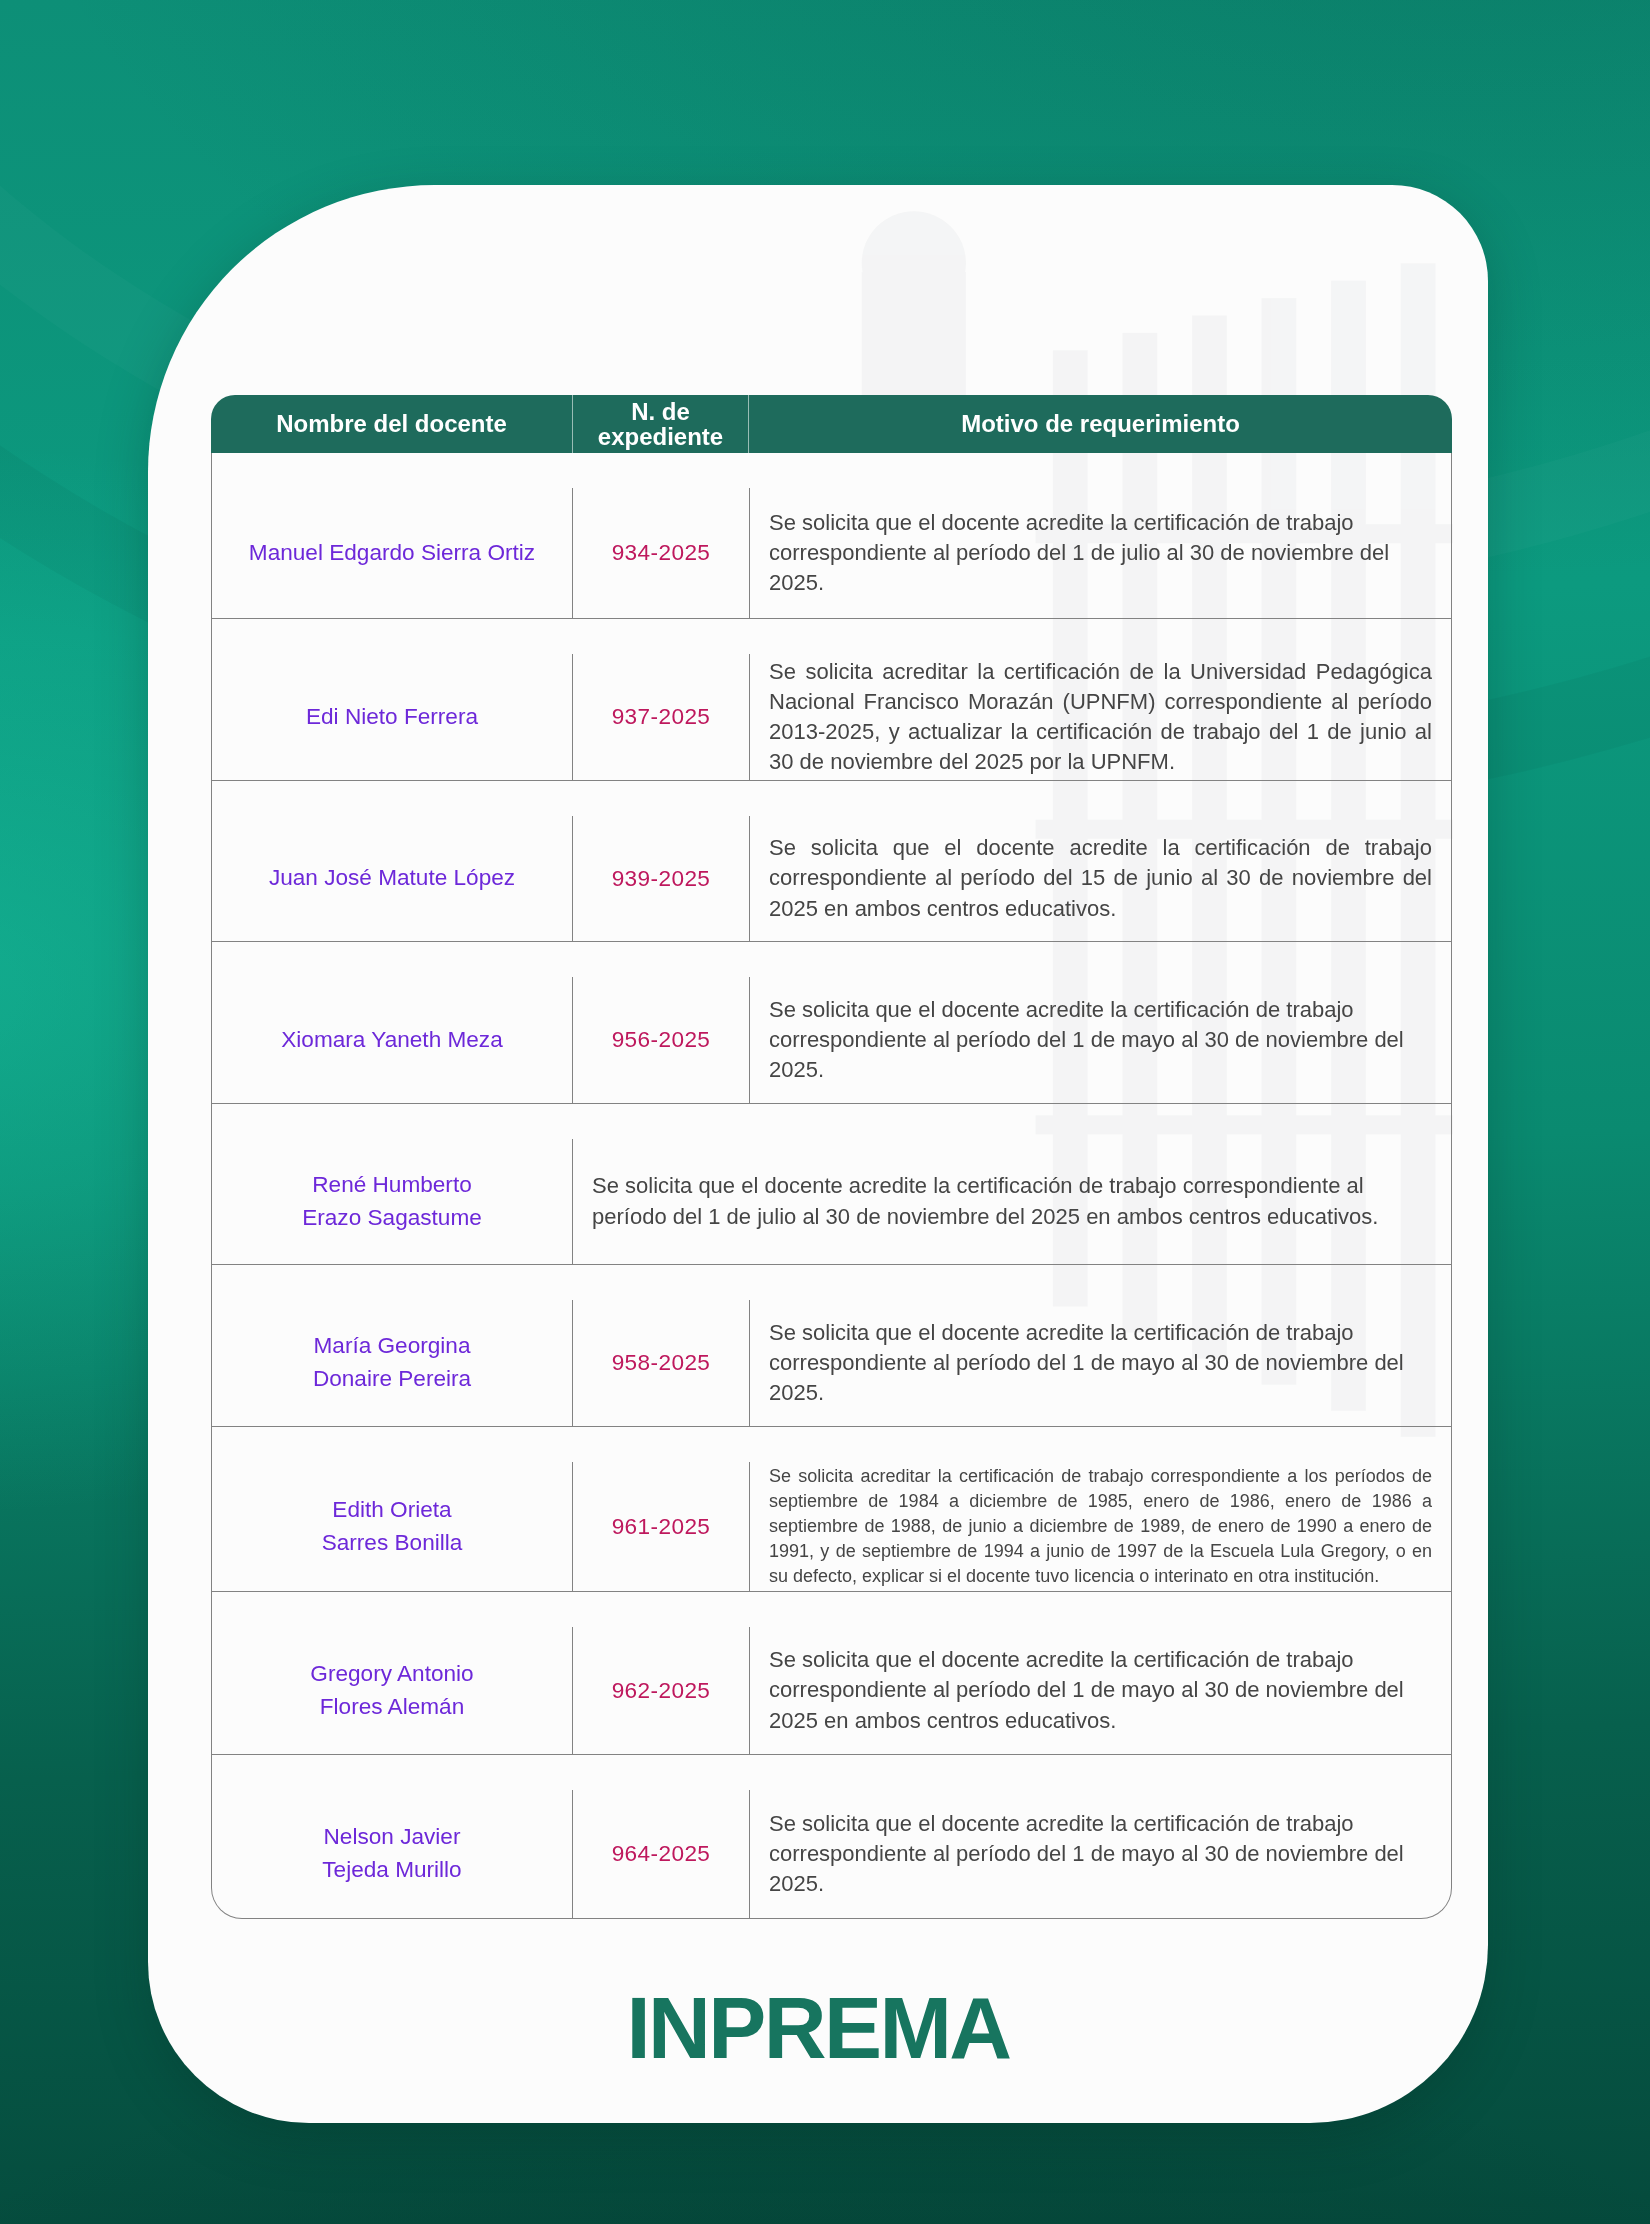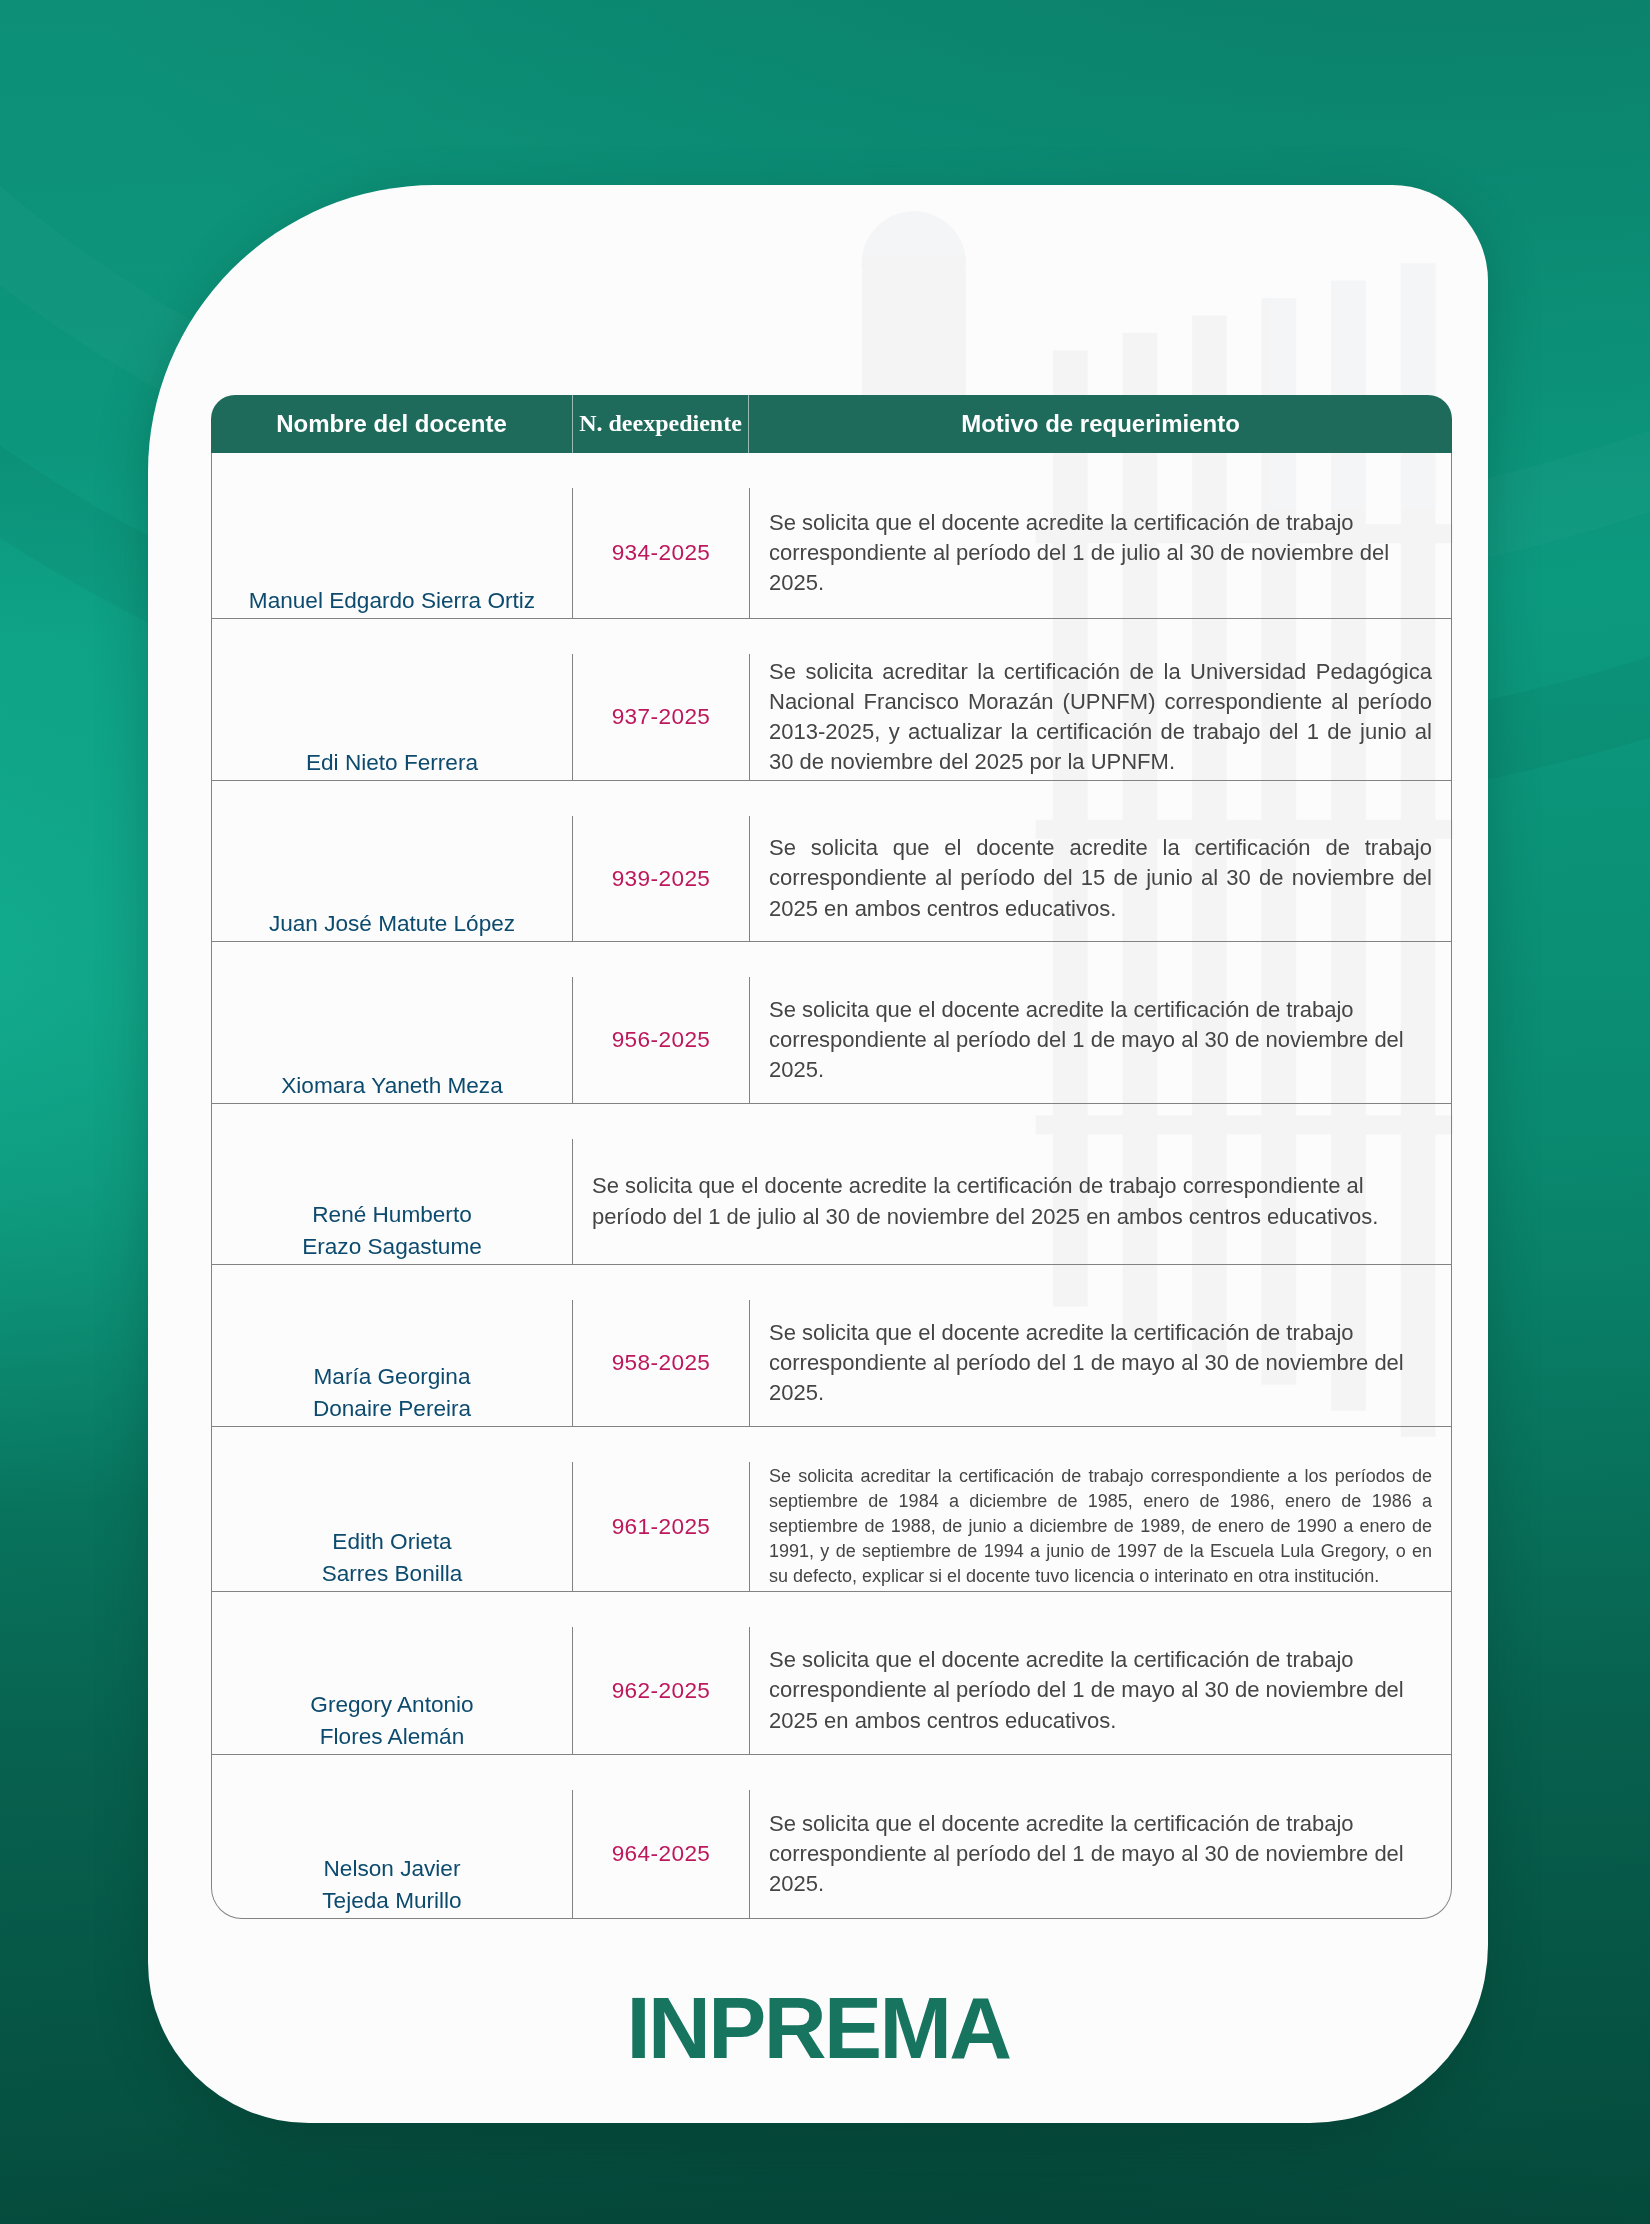--- a/index.html
+++ b/index.html
@@ -40,38 +40,38 @@
   .thead {
     display:flex; height:58px;
     background:#1e6b5c; color:#ffffff;
     border-radius:24px 24px 0 0;
     font-weight:bold; font-size:24px;
     text-align:center;
     margin-top:43px;
   }
   .thead .th { display:flex; align-items:center; justify-content:center; line-height:1.05; }
   .th1 { width:361px; }
-  .th2 { width:177px; border-left:1.7px solid rgba(255,255,255,0.55); border-right:1.7px solid rgba(255,255,255,0.55); flex-direction:row;font-family:Liberation Serif, serif; }
+  .th2 { width:177px; border-left:1.7px solid rgba(255,255,255,0.55); border-right:1.7px solid rgba(255,255,255,0.55); flex-direction:column; }
   .th3 { flex:1; }
 
   .tbody {
     border:1.7px solid #828282; border-top:none;
     border-radius:0 0 31px 31px;
     overflow:hidden;
   }
   .tr { display:flex; border-bottom:1.7px solid #828282; }
   .tr:last-child { border-bottom:none; }
   .r0{height:166px} .r1{height:162px} .r2{height:161px} .r3{height:162px}
   .r4{height:161px} .r5{height:162px} .r6{height:165px} .r7{height:163px} .r8{height:163px}
 
   .td { display:flex; align-items:center;margin-top:35px; }
   .td-name {
     width:361px; border-right:1.7px solid #828282;
-    flex-direction:column; justify-content:flex-end;
-    color:#0c4a6e; font-size:22.6px; line-height:1.45; text-align:center;
+    flex-direction:column; justify-content:center;
+    color:#6d28d9; font-size:22.6px; line-height:1.45; text-align:center;
     padding:0 12px;
   }
   .td-exp {
     width:177px; border-right:1.7px solid #828282;
     justify-content:center;
     color:#be185d; font-size:22.6px; letter-spacing:0.4px;
   }
   .td-motivo {
     flex:1; padding:12px 19px;
     color:#454545; font-size:22px; line-height:1.37;

